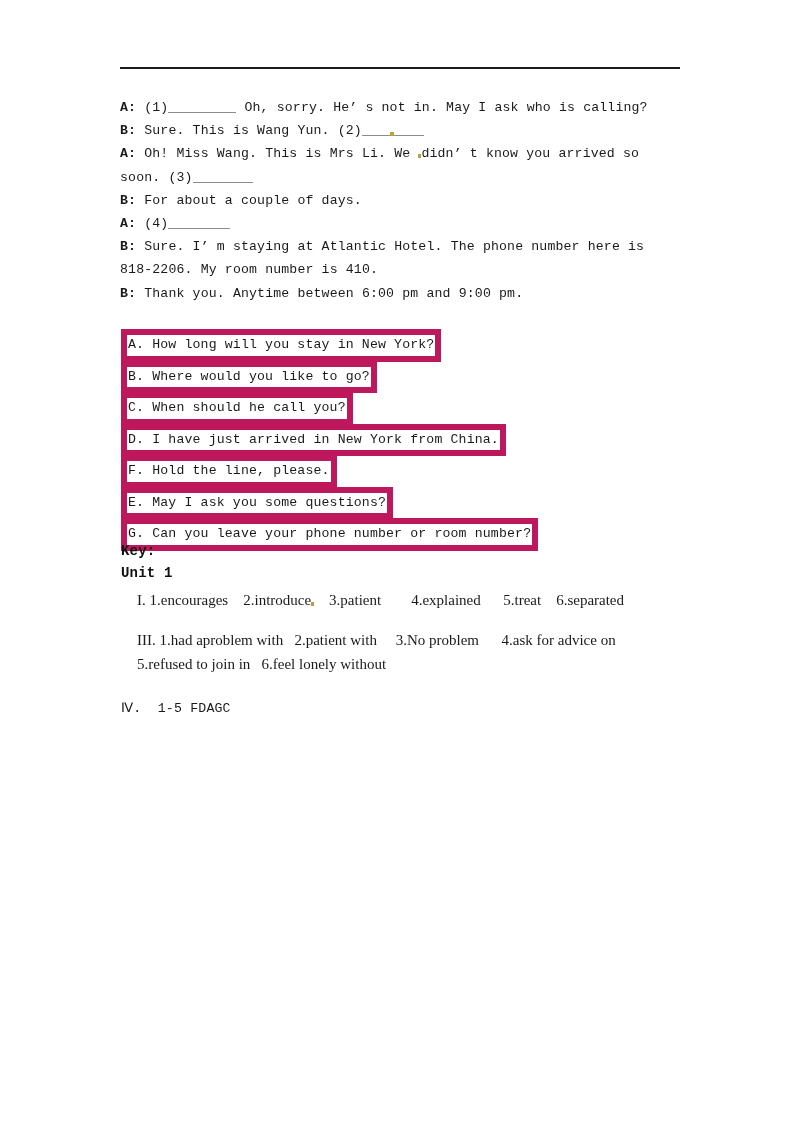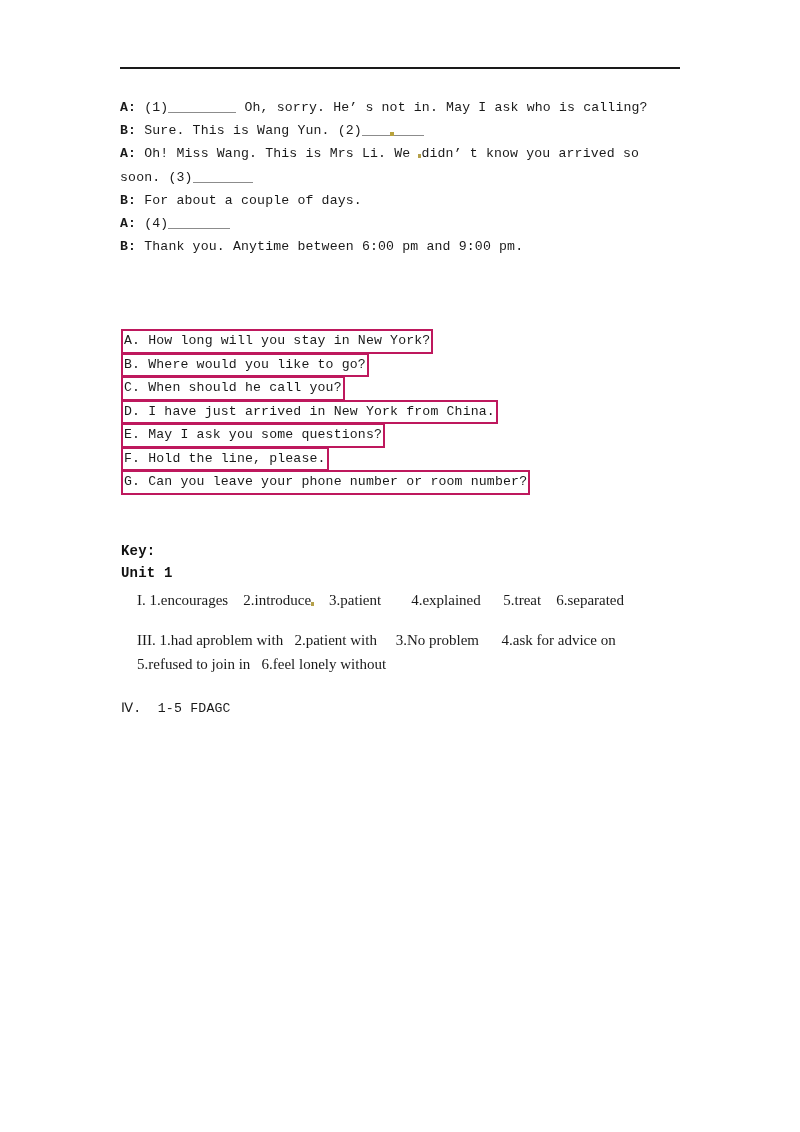--- a/index.html
+++ b/index.html
@@ -91,21 +91,21 @@
     position: absolute;
     left: 121px;
     top: 329px;
     font-family: "Liberation Mono", "DejaVu Sans Mono", monospace;
     font-size: 13.2px;
     letter-spacing: 0.15px;
     color: #1a1a1a;
   }
   .opt {
     display: table;
-    border: 2px solid #be185d;
+    border: 6px solid #be185d;
     padding: 0px 1px 1px 1px;
     margin: 0 0 -1px 0;
     line-height: 19.5px;
     white-space: pre;
     background: #fff;
   }
   
   .key {
     position: absolute;
     left: 121px;
@@ -158,31 +158,34 @@
     <p>
       <span class="spk">A:</span><span> Oh! Miss Wang. This is Mrs Li. We </span><span class="inline-mark"></span><span>didn’ t know you arrived so soon. (3)</span><span class="blank w3"></span>
     </p>
     <p>
       <span class="spk">B:</span><span> For about a couple of days.</span>
     </p>
     <p>
       <span class="spk">A:</span><span> (4)</span><span class="blank w4"></span>
     </p>
     <p>
+      <span class="spk">B:</span><span> Sure. I’ m staying at Atlantic Hotel. The phone number here is 818-2206. My room number is 410.</span>
+    </p>
+    <p>
       <span class="spk">B:</span><span> Thank you. Anytime between 6:00 pm and 9:00 pm.</span>
     </p>
   </div>
 
   <div class="options">
     <div class="opt">A. How long will you stay in New York?</div>
     <div class="opt">B. Where would you like to go?</div>
     <div class="opt">C. When should he call you?</div>
     <div class="opt">D. I have just arrived in New York from China.</div>
+    <div class="opt">F. Hold the line, please.</div>
     <div class="opt">E. May I ask you some questions?</div>
-    <div class="opt">F. Hold the line, please.</div>
     <div class="opt">G. Can you leave your phone number or room number?</div>
   </div>
 
   <div class="key">
     <div class="key-head">Key:</div>
     <div class="key-head">Unit 1</div>
     <p class="key-line first"><span>I. 1.encourages    2.introduce</span><span class="inline-mark"></span><span>    3.patient        4.explained      5.treat    6.separated</span></p>
     <p class="key-line">III. 1.had aproblem with   2.patient with     3.No problem      4.ask for advice on      5.refused to join in   6.feel lonely without</p>
   </div>
 

